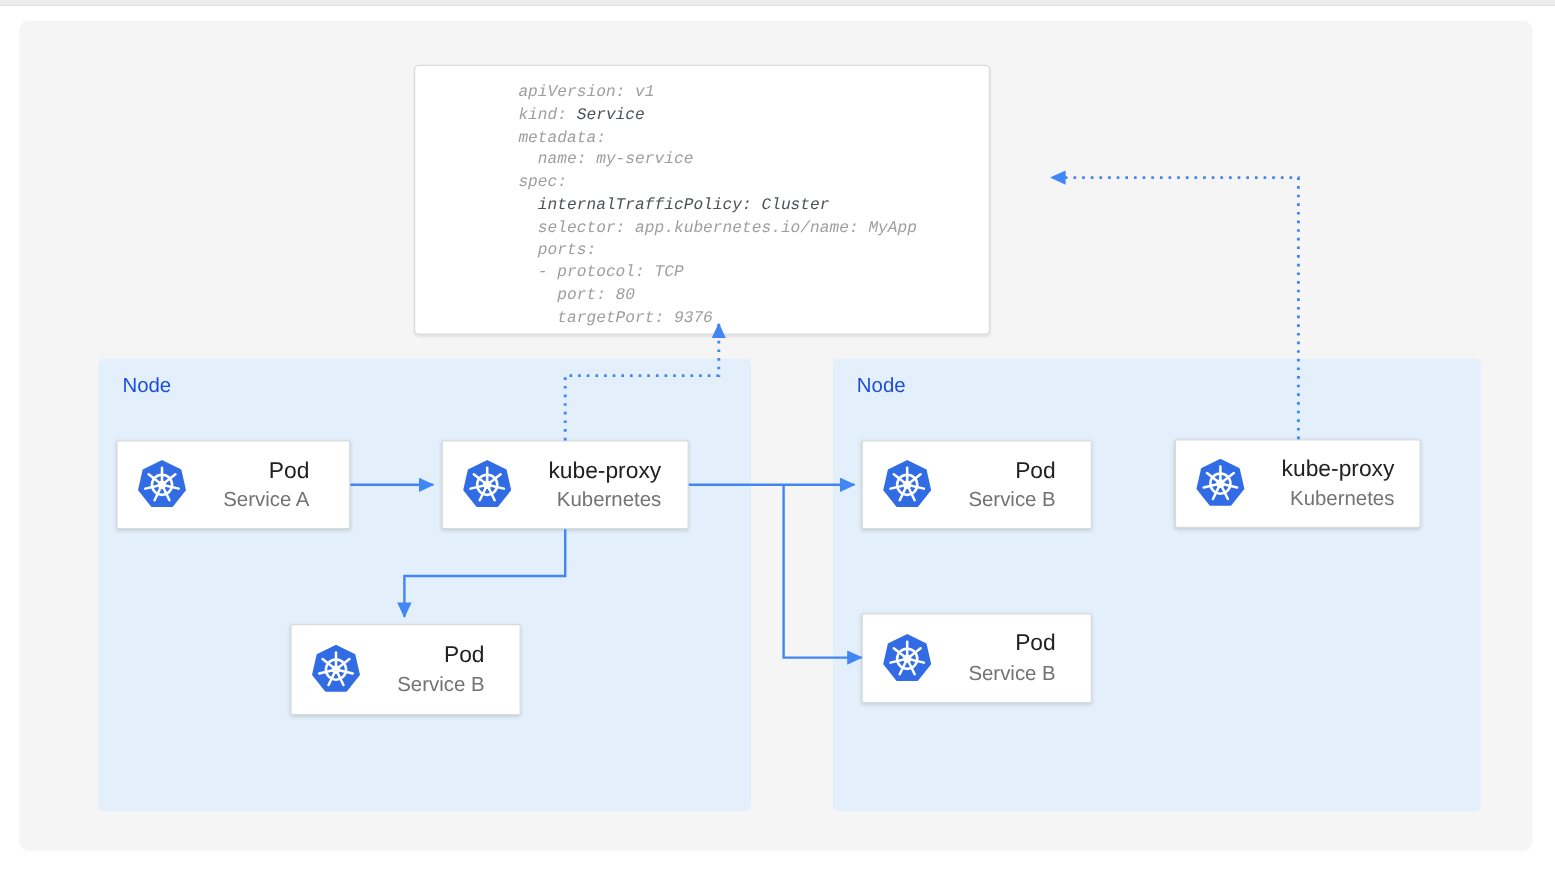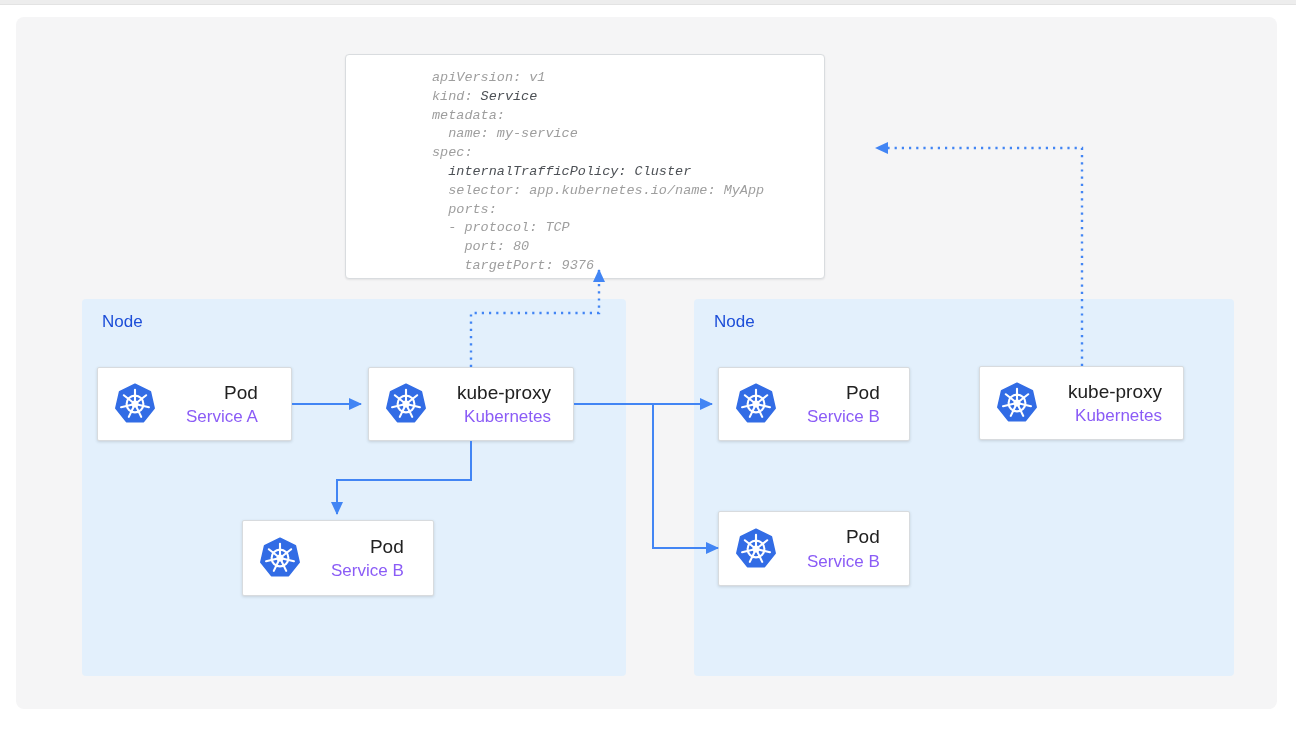--- a/index.html
+++ b/index.html
@@ -28,21 +28,21 @@
   .node-box.right{left:678px;top:282px;width:540px;height:377px;}
   .node-label{position:absolute;left:20px;top:13px;font-size:17px;color:#1d4ed8;}
 
   
   .card{position:absolute;background:#ffffff;border:1px solid #d8dbde;border-radius:2px;
     box-shadow:0 1px 3px rgba(60,64,67,0.18);box-sizing:border-box;
     display:flex;align-items:center;}
   .k8s-icon{flex:0 0 auto;width:42px;height:42px;margin-left:16px;display:block;}
   .card-text{display:flex;flex-direction:column;margin-left:30px;line-height:1.25;align-items:flex-end;}
   .card-title{font-size:19px;color:#212121;}
-  .card-sub{font-size:17px;color:#8b5cf6;margin-top:2px;}
+  .card-sub{font-size:17px;color:#737373;margin-top:2px;}
 
   .connectors{position:absolute;left:0;top:0;width:1296px;height:729px;pointer-events:none;}
 </style>
 </head>
 <body>
 
 <div class="stage">
 
   <div class="top-strip"></div>
 

